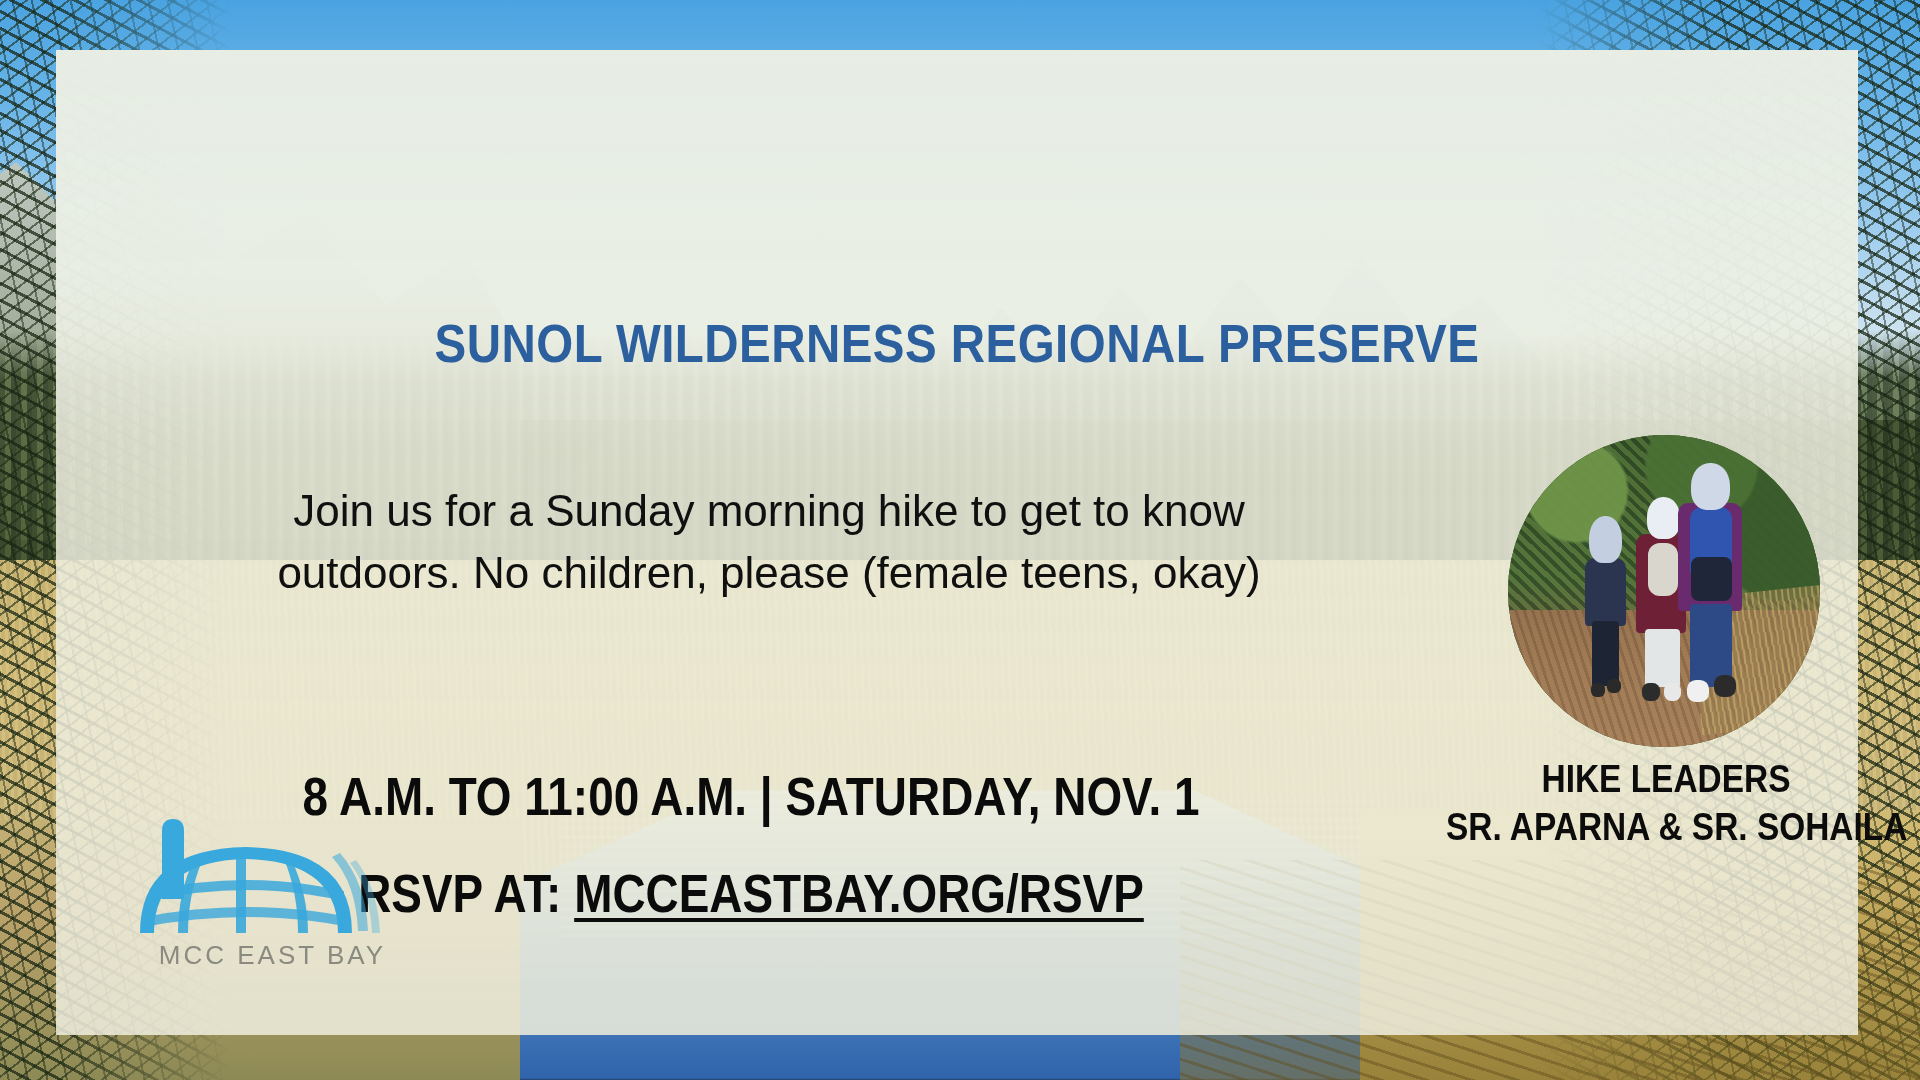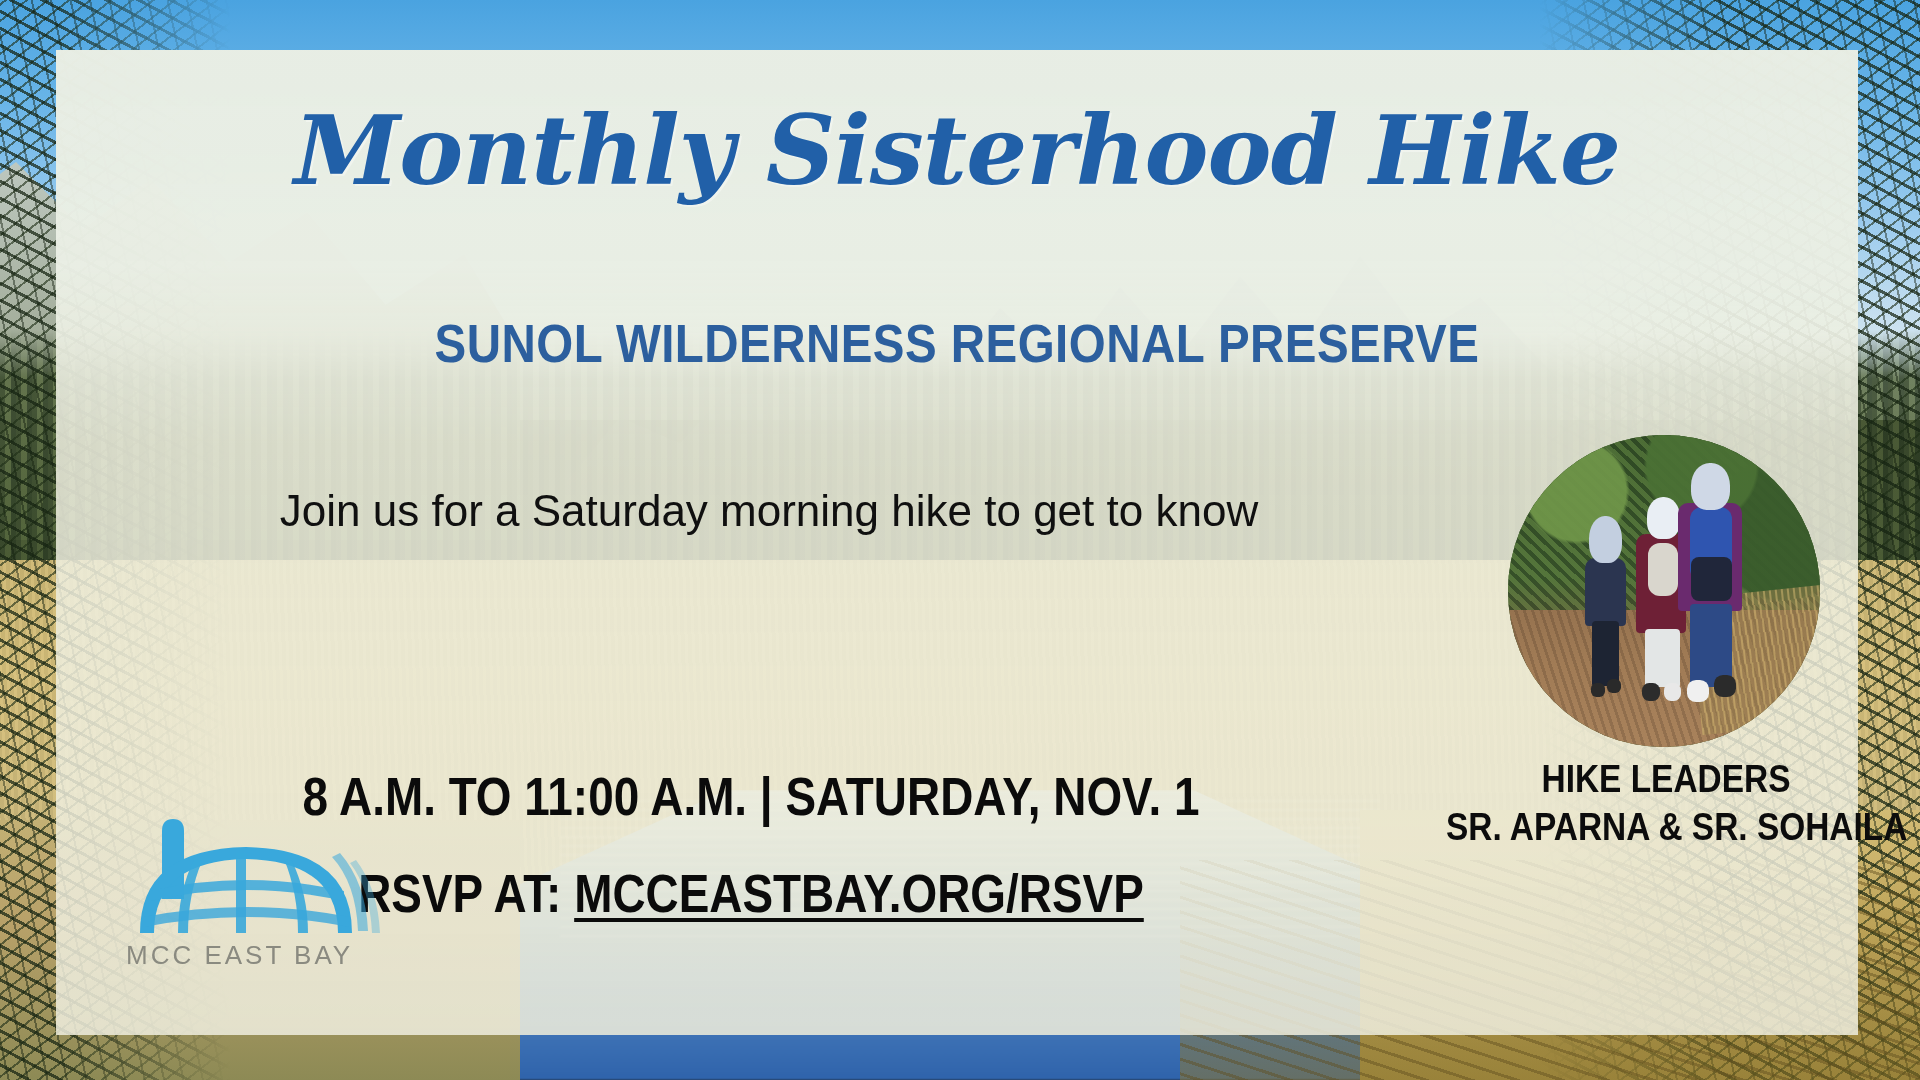--- a/index.html
+++ b/index.html
@@ -333,21 +333,21 @@
     position: absolute;
     left: 70px;
     bottom: 62px;
     width: 260px;
     height: 160px;
   }
   .logo svg { display: block; width: 100%; height: 100%; }
   .logo-text {
     position: absolute;
     left: 0; right: 0; bottom: 2px;
-    text-align: left;
+    text-align: right;
     font-family: "Liberation Sans", sans-serif;
     font-size: 26px;
     letter-spacing: 3px;
     color: #8a8a80;
     white-space: nowrap;
   }
 </style>
 </head>
 <body>
 
@@ -366,26 +366,26 @@
     <div class="bg-pine left"></div>
     <div class="bg-pine right"></div>
     <div class="bg-pine-bottom"></div>
   </div>
 
   <div class="card">
     <div class="card-wash"></div>
 
     <div class="card-inner">
 
-      <h1 class="title">Monthly Sisterhood Hike</h1>
 
       <div class="subtitle">SUNOL WILDERNESS REGIONAL PRESERVE</div>
 
       <div class="body-copy">
-        <span>Join us for a Saturday morning hike to get to know</span>
+        <span>Join us for a Sunday morning hike to get to know</span>
+        <span>outdoors. No children, please (female teens, okay)</span>
       </div>
 
       <div class="timeline">8 A.M. TO 11:00 A.M. | SATURDAY, NOV. 1</div>
 
       <div class="rsvp">
         <span>RSVP AT: </span><span class="link">MCCEASTBAY.ORG/RSVP</span>
       </div>
 
       <div class="photo-circle">
         <div class="pc-foliage"></div>

